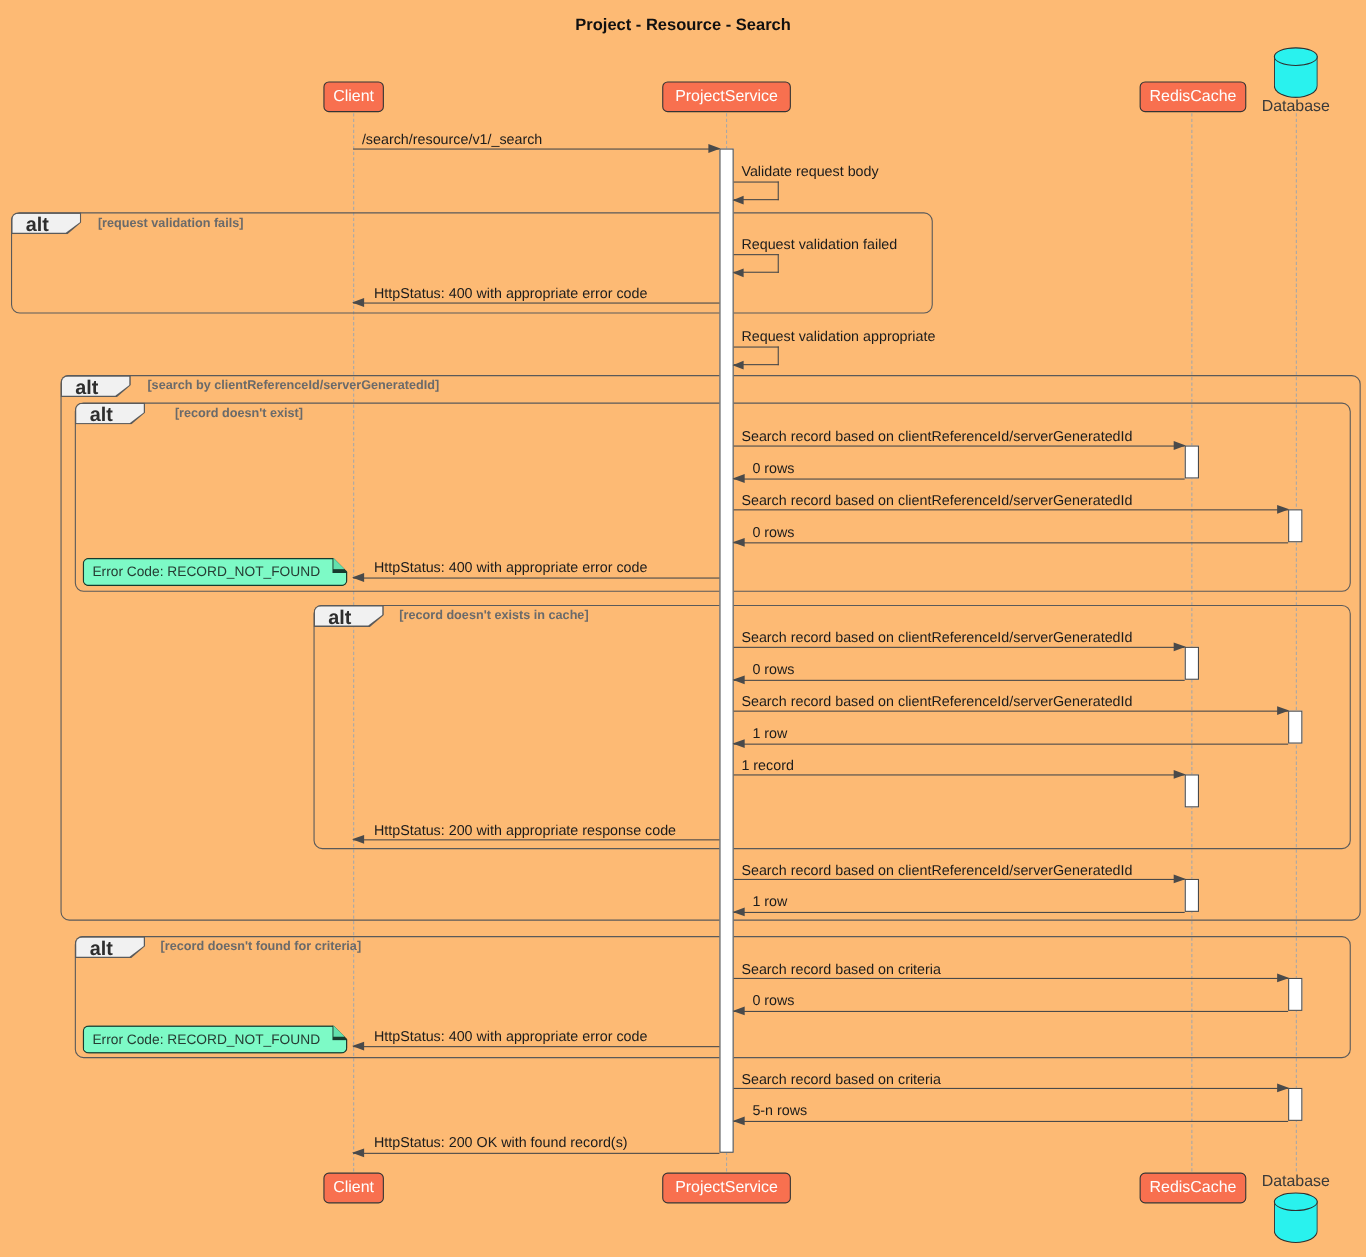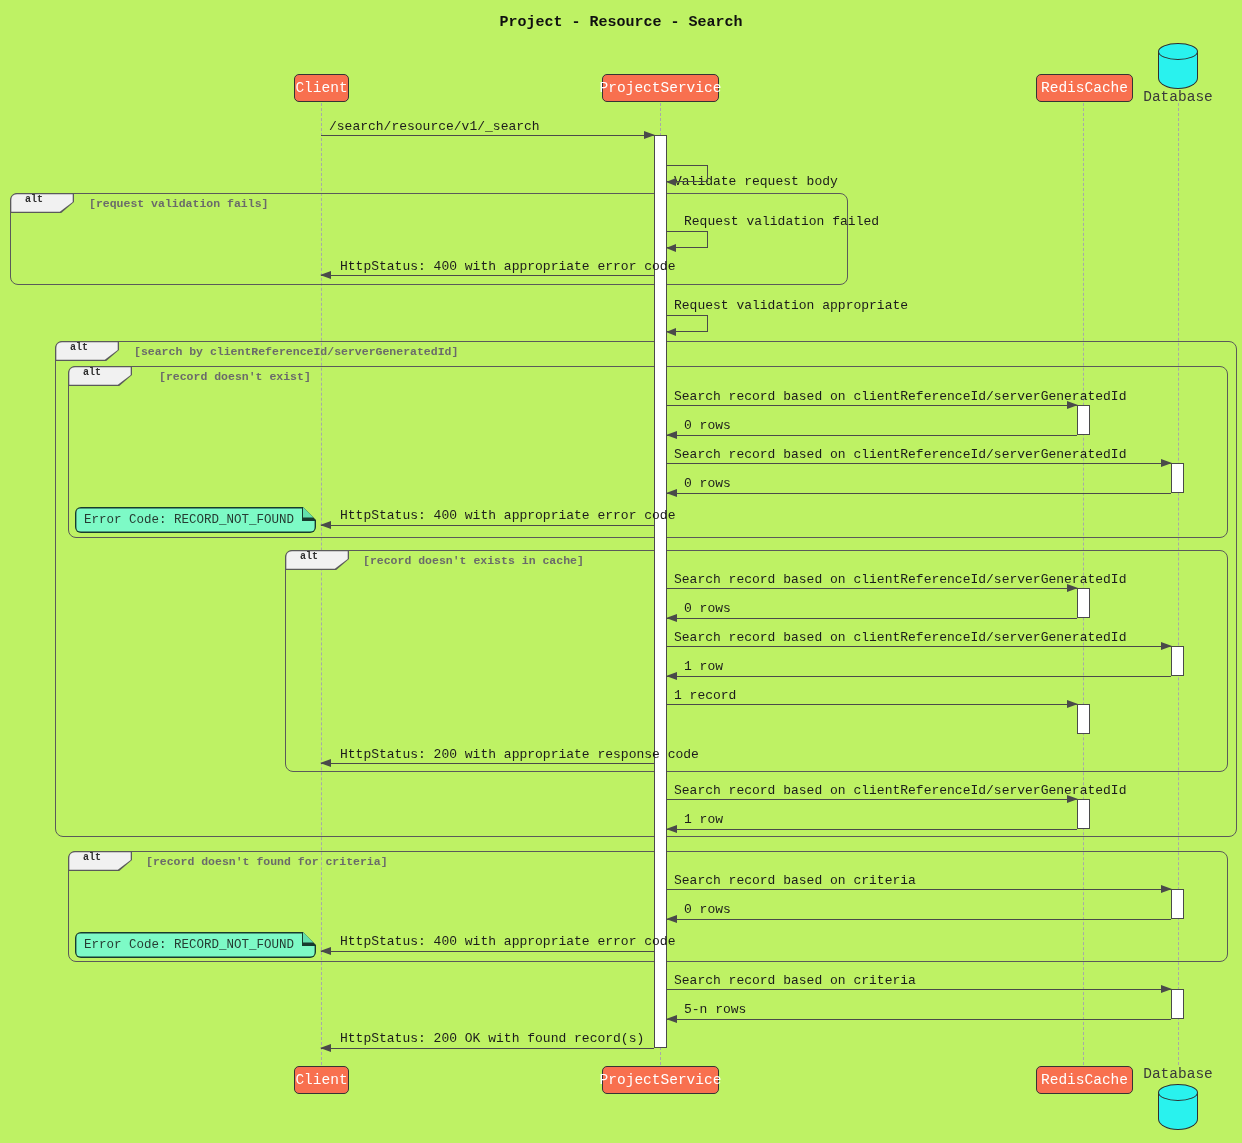--- a/index.html
+++ b/index.html
@@ -1,19 +1,19 @@
 <!DOCTYPE html>
 <html><head>
 <meta charset="utf-8">
 <style>
   html,body { margin:0; padding:0; background:#fff; }
   #canvas {
     position:relative; width:1242px; height:1143px;
-    font-family:Liberation Mono, monospace;
-    background:#bef264; overflow:hidden;
+    font-family:Liberation Sans, sans-serif;
+    background:#fdba74; overflow:hidden;
   }
   .title { position:absolute; top:14px; left:0; width:1242px; text-align:center;
            font-size:15px; font-weight:bold; color:#101010; }
 
   .lifeline { position:absolute; width:0; border-left:1px dashed #a8a8a8; top:103px; height:962px; }
 
   .pbox { position:absolute; height:28px; background:#f8704f; border:1.6px solid #343434;
           border-radius:5px; color:#fefefe; font-size:14.5px; display:flex; align-items:center;
           justify-content:center; box-sizing:border-box; }
 
@@ -28,21 +28,21 @@
 
   .act { position:absolute; width:13px; background:#ffffff; border:1.2px solid #4a4a4a; box-sizing:border-box; }
 
   .frame { position:absolute; border:1.3px solid #5a5a5a; border-radius:8px; box-sizing:border-box; }
   .ptag  { position:absolute; left:-1px; top:-1px; width:64px; height:20px; }
   .ptag .bg { position:absolute; inset:0; background:#5a5a5a;
               clip-path:polygon(0 0,100% 0,100% 45%,80% 100%,0 100%); border-top-left-radius:7px; }
   .ptag .fg { position:absolute; inset:1.3px; background:#f1f1f1;
               clip-path:polygon(0 0,100% 0,100% 44%,79% 100%,0 100%); border-top-left-radius:6px; }
   .ptag .txt{ position:absolute; left:0; right:16px; top:1px; text-align:center;
-              font-weight:bold; font-size:10px; color:#2e2e2e; }
+              font-weight:bold; font-size:18px; color:#2e2e2e; }
   .cond { position:absolute; font-size:11.5px; font-weight:bold; color:#6a6a6a; white-space:nowrap; }
 
   .mlabel { position:absolute; font-size:13px; color:#1c1c1c; white-space:nowrap; }
 
   .arrow { position:absolute; height:0; border-top:1.3px solid #4a4a4a; }
   .arrow.right::after { content:''; position:absolute; right:-1px; top:-5.4px; width:0; height:0;
           border-left:11px solid #4a4a4a; border-top:4.5px solid transparent; border-bottom:4.5px solid transparent; }
   .arrow.left::after  { content:''; position:absolute; left:-1px; top:-5.4px; width:0; height:0;
           border-right:11px solid #4a4a4a; border-top:4.5px solid transparent; border-bottom:4.5px solid transparent; }
 
@@ -134,24 +134,24 @@
   <div class="act" style="left:1077px; top:588px; height:30px;"></div>
   <div class="act" style="left:1171px; top:646px; height:30px;"></div>
   <div class="act" style="left:1077px; top:704px; height:30px;"></div>
   <div class="act" style="left:1077px; top:799px; height:30px;"></div>
   <div class="act" style="left:1171px; top:889px; height:30px;"></div>
   <div class="act" style="left:1171px; top:989px; height:30px;"></div>
 
   <div class="mlabel" style="left:329px; top:119px;">/search/resource/v1/_search</div>
   <div class="arrow right" style="left:321px; top:135px; width:333px;"></div>
 
-  <div class="mlabel" style="left:674px; top:148px;margin-top:26px;">Validate request body</div>
+  <div class="mlabel" style="left:674px; top:148px;">Validate request body</div>
   <div class="selfmsg" style="left:667px; top:165px;"></div>
 
-  <div class="mlabel" style="left:674px; top:214px;margin-left:10px;">Request validation failed</div>
+  <div class="mlabel" style="left:674px; top:214px;">Request validation failed</div>
   <div class="selfmsg" style="left:667px; top:231px;"></div>
 
   <div class="mlabel" style="left:340px; top:259px;">HttpStatus: 400 with appropriate error code</div>
   <div class="arrow left" style="left:321px; top:275px; width:333px;"></div>
 
   <div class="mlabel" style="left:674px; top:298px;">Request validation appropriate</div>
   <div class="selfmsg" style="left:667px; top:315px;"></div>
 
   <div class="mlabel" style="left:674px; top:389px;">Search record based on clientReferenceId/serverGeneratedId</div>
   <div class="arrow right" style="left:667px; top:405px; width:410px;"></div>

